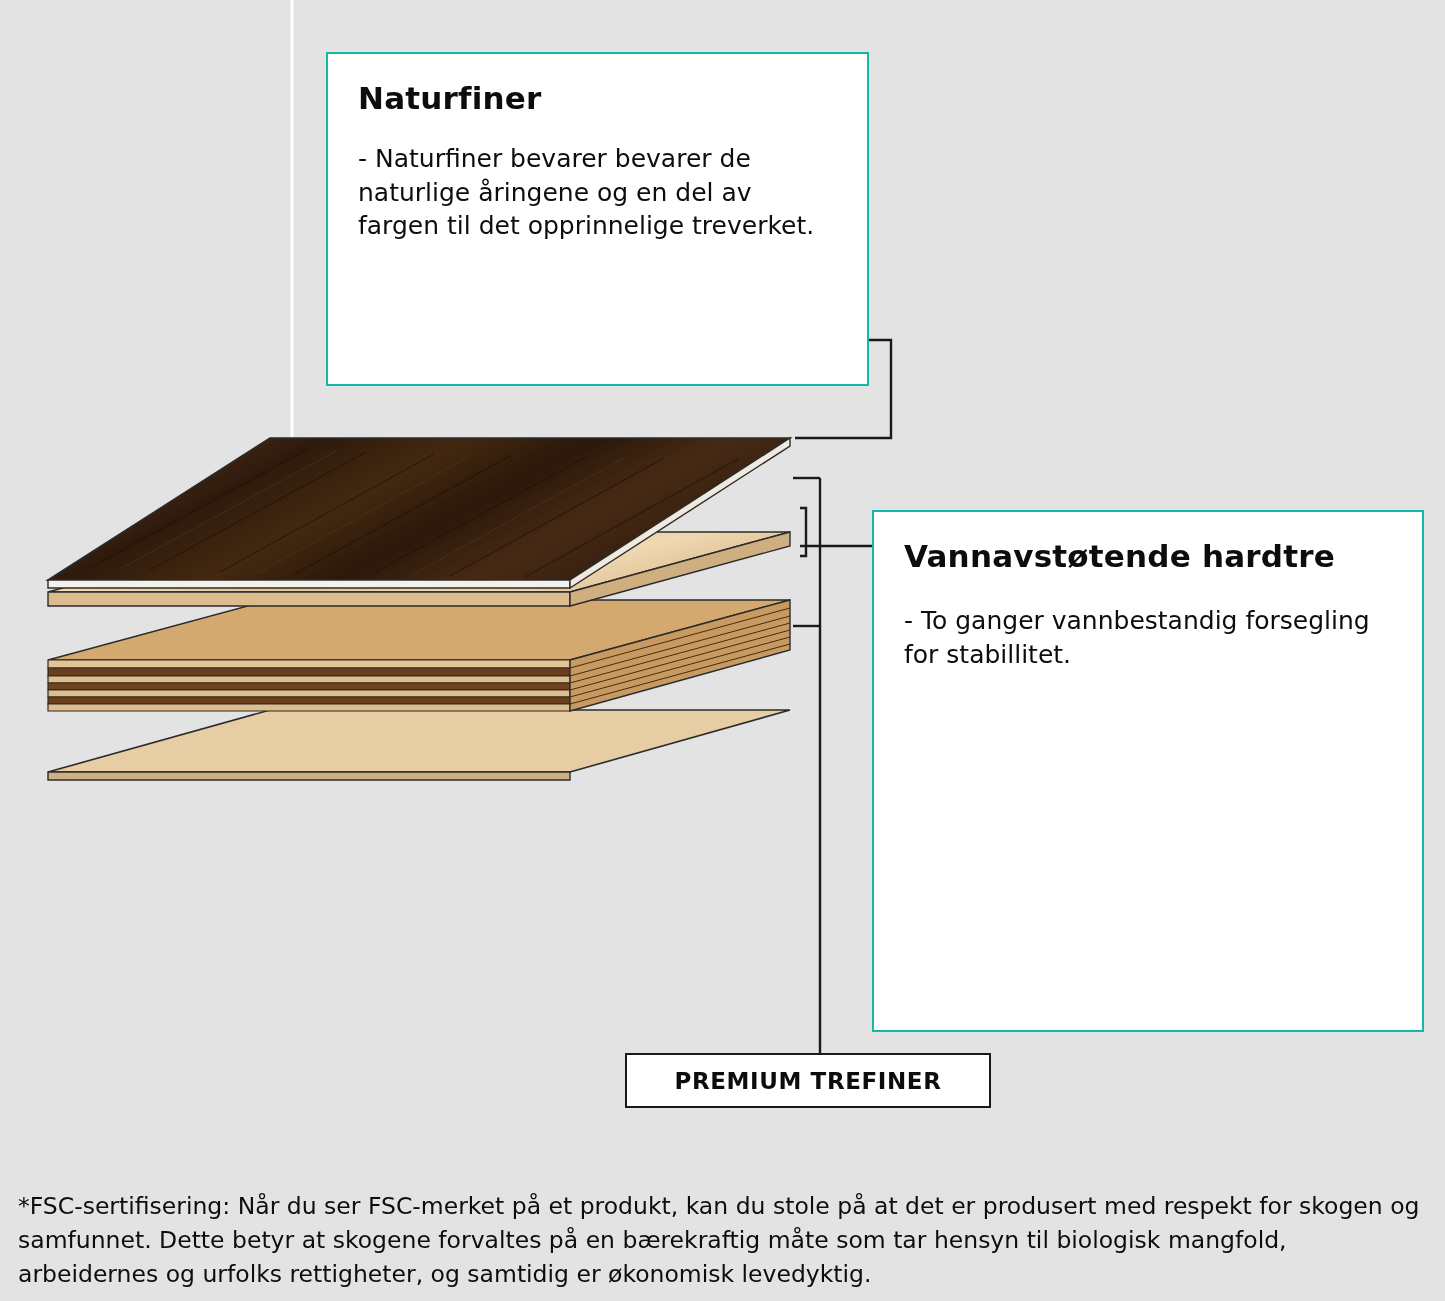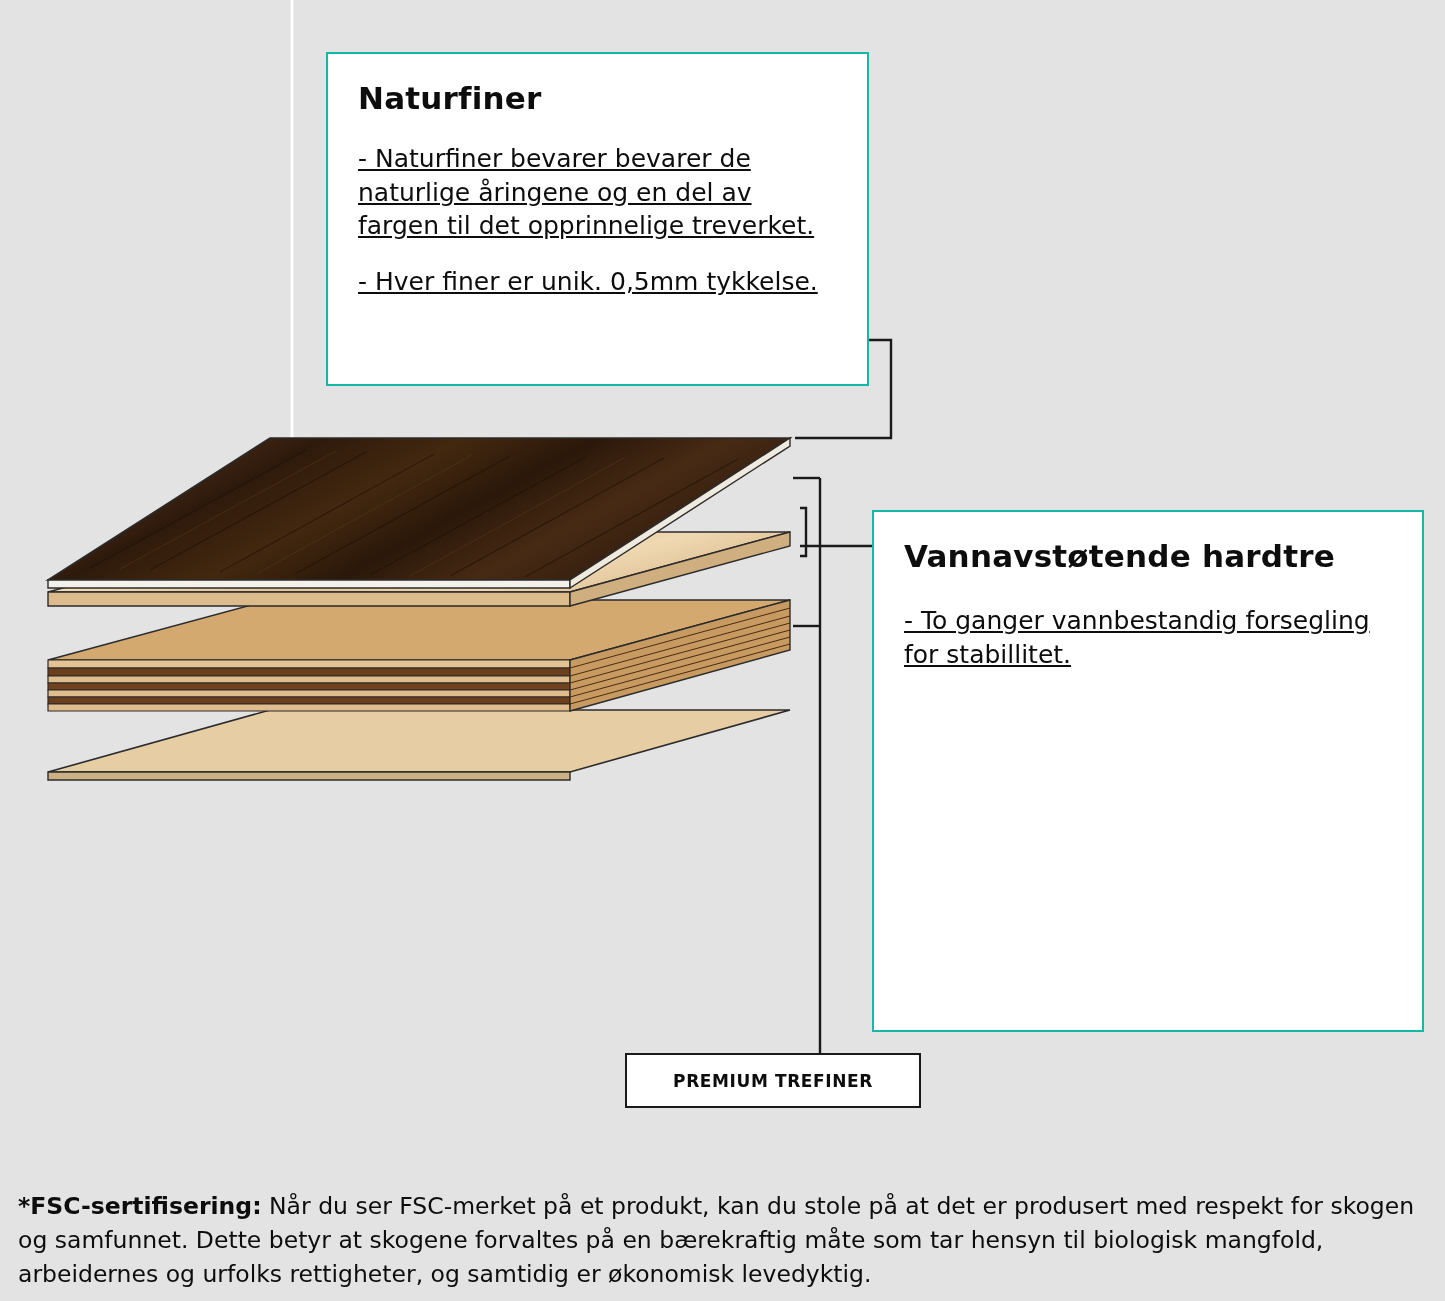--- a/index.html
+++ b/index.html
@@ -28,43 +28,42 @@
     font-size: 31px;
     font-weight: bold;
     color: #0d0d0d;
     letter-spacing: .2px;
   }
   .callout p {
     margin: 0 0 22px 0;
     font-size: 25px;
     line-height: 1.34;
     color: #0d0d0d;
-    text-decoration: underline;
   }
   .callout p:last-child { margin-bottom: 0; }
 
   #callout-veneer  { left: 326px; top: 52px;  width: 543px; height: 334px; }
   #callout-hardwood{ left: 872px; top: 510px; width: 552px; height: 522px; }
 
   #callout-hardwood h2 { margin-bottom: 30px; }
 
   
   #label-premium {
     position: absolute;
     left: 625px;
     top: 1053px;
-    width: 296px;
+    width: 366px;
     height: 55px;
     background: #ffffff;
     border: 2px solid #1a1a1a;
     box-sizing: border-box;
     display: flex;
     align-items: center;
     justify-content: center;
-    font-size: 17px;
+    font-size: 23px;
     font-weight: bold;
     letter-spacing: .6px;
     color: #0d0d0d;
   }
 
   
   #leaders {
     position: absolute;
     left: 0; top: 0;
     width: 1445px; height: 1301px;
@@ -83,21 +82,21 @@
   
   #footnote {
     position: absolute;
     left: 18px;
     top: 1189px;
     width: 1412px;
     font-size: 23.5px;
     line-height: 1.45;
     color: #0d0d0d;
   }
-  #footnote b { font-weight: bold; }
+  #footnote b { font-weight: normal; }
 </style>
 </head>
 <body>
 
 <svg id="leaders" viewBox="0 0 1445 1301" xmlns="http://www.w3.org/2000/svg">
 
   <line x1="292" y1="0" x2="292" y2="519" stroke="#ffffff" stroke-width="3"></line>
 
   <polyline points="869,340 891,340 891,438 795,438" fill="none" stroke="#1a1a1a" stroke-width="2.4"></polyline>
 
@@ -189,21 +188,20 @@
     </g>
 
     <polygon points="18,160 540,160 540,168 18,168" fill="#f4f1ea" stroke="#2b2b2b" stroke-width="1.4"></polygon>
     <polygon points="540,160 760,18 760,26 540,168" fill="#efe9de" stroke="#2b2b2b" stroke-width="1.4"></polygon>
   </g>
 </svg>
 
 <div class="callout" id="callout-veneer">
   <h2>Naturfiner</h2>
   <p>- Naturfiner bevarer bevarer de naturlige åringene og en del av fargen til det opprinnelige treverket.</p>
-  <p>- Hver finer er unik. 0,5mm tykkelse.</p>
 </div>
 
 <div class="callout" id="callout-hardwood">
   <h2>Vannavstøtende hardtre</h2>
   <p>- To ganger vannbestandig forsegling for stabillitet.</p>
 </div>
 
 <div id="label-premium">PREMIUM TREFINER</div>
 
 <div id="footnote">

